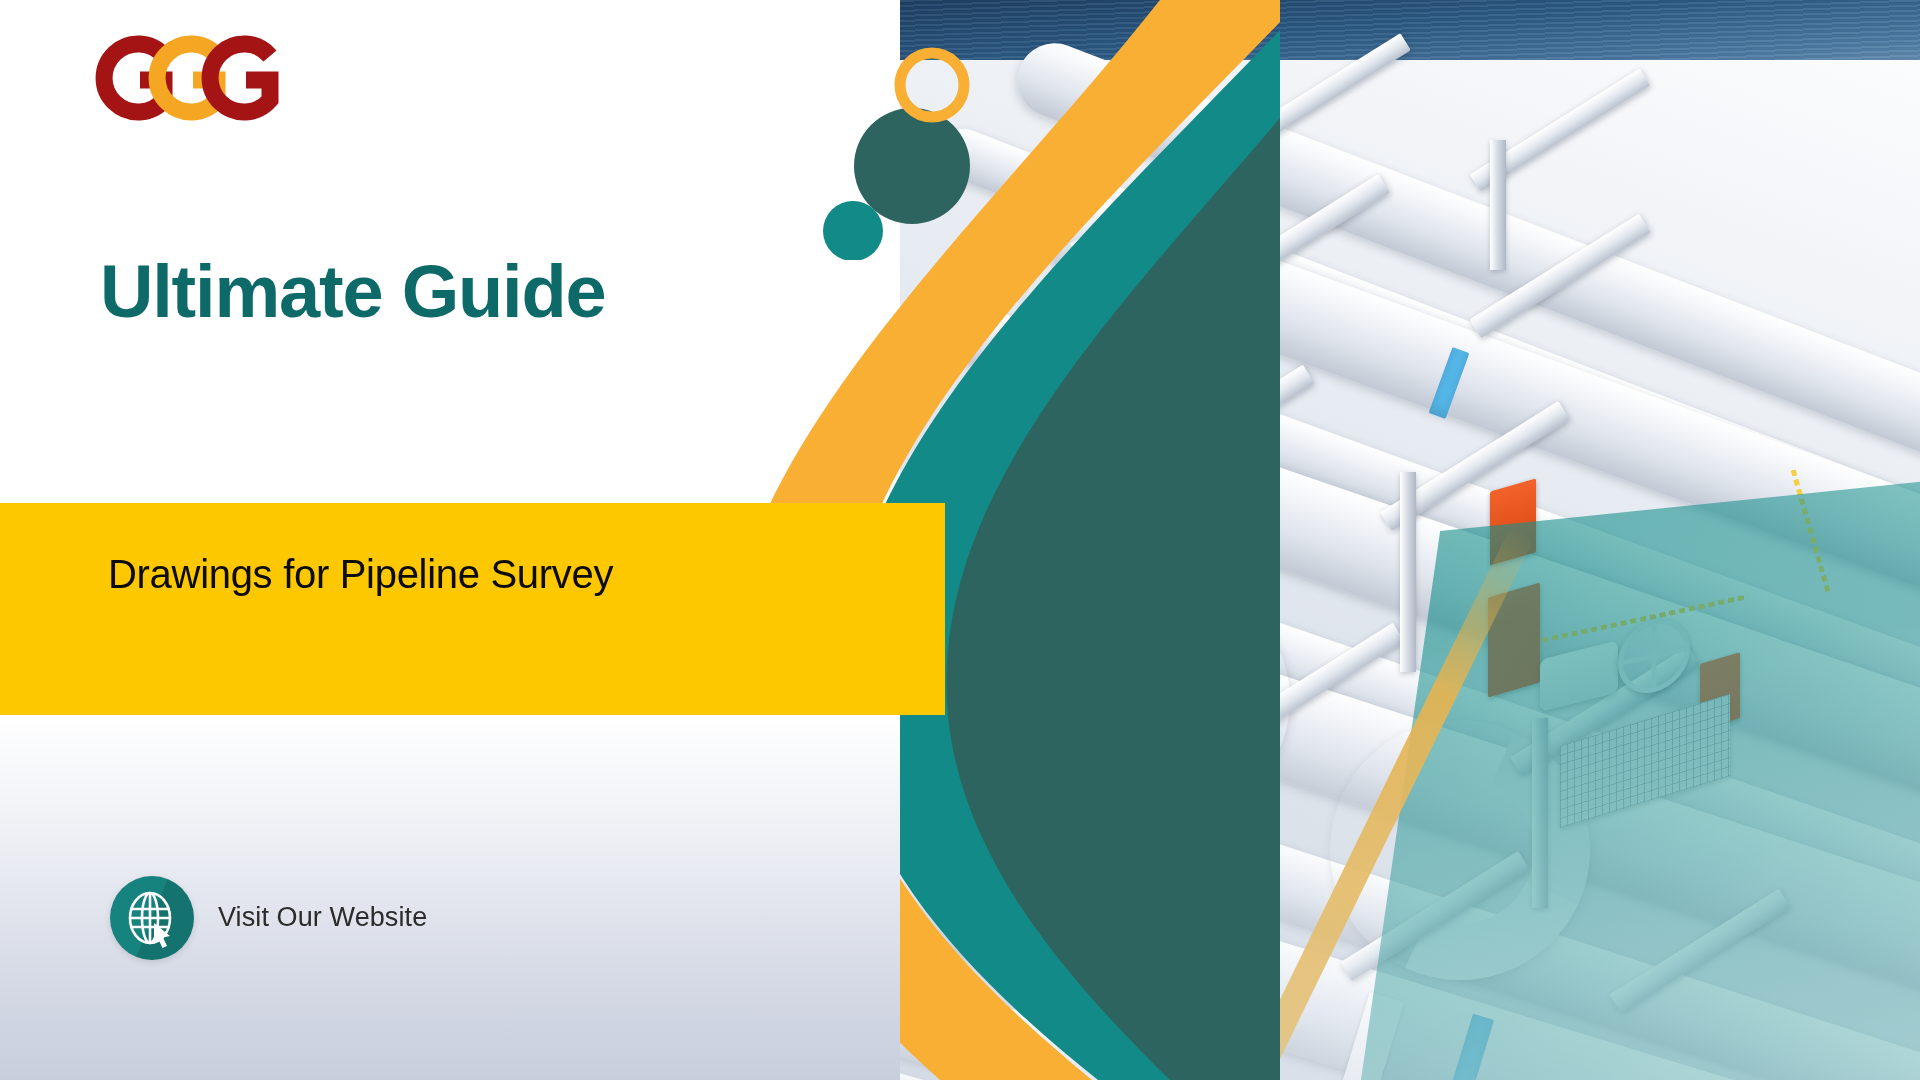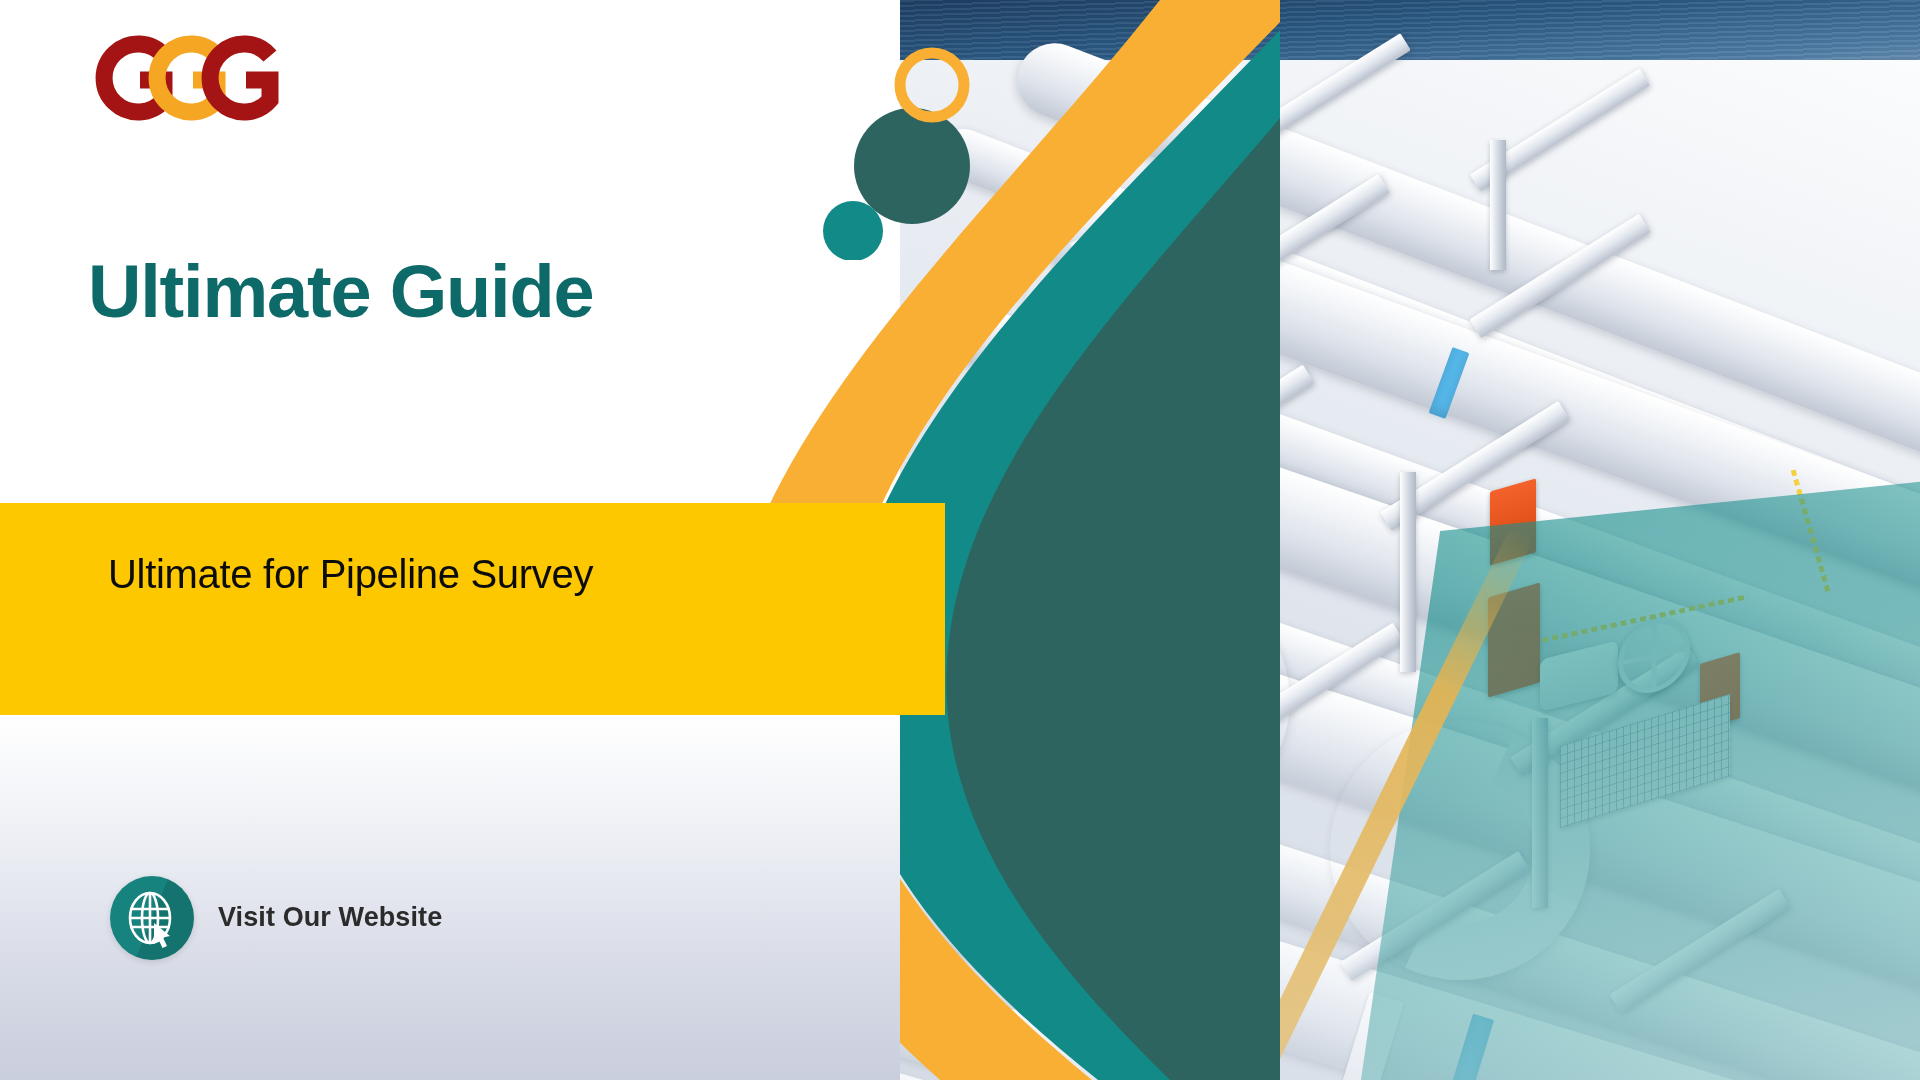--- a/index.html
+++ b/index.html
@@ -131,21 +131,21 @@
     width:640px; height:1080px;
   }
 
   
   .logo {
     position:absolute; left:88px; top:26px;
     width:230px; height:104px;
   }
 
   .headline {
-    position:absolute; left:88px; top:252px;
+    position:absolute; left:100px; top:252px;
     width:760px;
     color:#0d6a68;
     font-size:74px;
     font-weight:bold;
     line-height:1.08;
     letter-spacing:-1.2px;
   }
   .headline .l2 { display:block; }
 
   .yellow-band {
@@ -181,21 +181,21 @@
     flex:0 0 84px;
     overflow:hidden;
     box-shadow:0 2px 6px rgba(0,0,0,.12);
   }
   .globe-badge .shadow-wedge{
     position:absolute; left:42px; top:0; width:60px; height:84px;
     background:rgba(0,0,0,.12);
     transform:skewX(-22deg);
   }
   .visit-text .line1 {
-    font-size:27px; color:#2b2b2b; font-weight:700;
+    font-size:27px; color:#2b2b2b; font-weight:400;
     letter-spacing:.1px; line-height:1.25;
   }
   .visit-text .line2 {
     font-size:33px; color:#0a0a0a; font-weight:bold;
     letter-spacing:-.4px; line-height:1.22;
   }
 </style>
 </head>
 <body>
 
@@ -295,21 +295,21 @@
       <path d="M 129 30 A 34 34 0 1 0 129 74 L 129 54 L 105 54" stroke="#F5A623" stroke-linecap="butt"></path>
       <path d="M 182 30 A 34 34 0 1 0 182 74 L 182 54 L 158 54" stroke="#A51414" stroke-linecap="butt"></path>
     </g>
   </svg>
 
   <div class="headline">
     <span>Ultimate Guide</span>
   </div>
 
   <div class="subhead">
-    <span class="s2">Ultimate for Pipeline Survey</span>
+    <span class="s2">Drawings for Pipeline Survey</span>
   </div>
 
   <div class="visit-block">
     <div class="globe-badge">
       <div class="shadow-wedge"></div>
       <svg viewBox="0 0 84 84" style="position:absolute; inset:0; width:84px; height:84px;">
         <g fill="none" stroke="#ffffff" stroke-width="2.6">
           <ellipse cx="40" cy="42" rx="20" ry="25"></ellipse>
           <ellipse cx="40" cy="42" rx="8" ry="25"></ellipse>
           <line x1="40" y1="17" x2="40" y2="67"></line>

